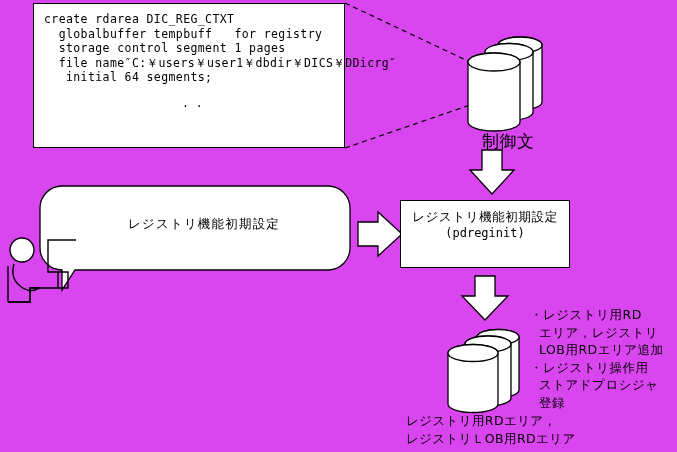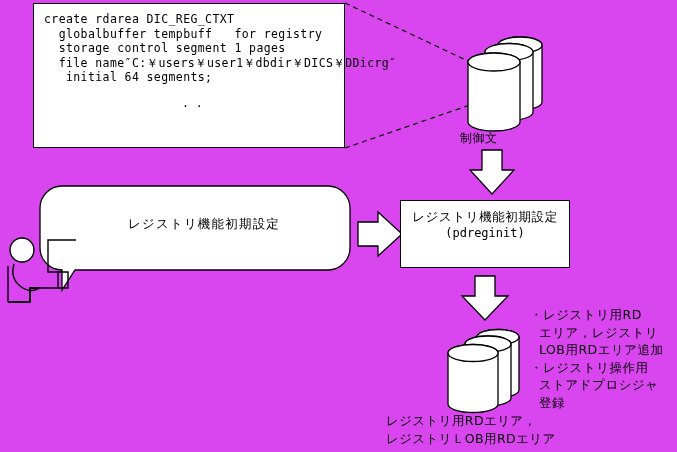--- a/index.html
+++ b/index.html
@@ -60,23 +60,23 @@
     height: 452px;
     pointer-events: none;
   }
 
   
   .jp {
     font-family: "DejaVu Sans", sans-serif;
     color: #000;
   }
   #ctrl-label {
-    left: 460px;
+    left: 482px;
     top: 130px;
-    font-size: 12px;
+    font-size: 17px;
     letter-spacing: 0.5px;
     white-space: nowrap;
   }
 
   
   #bubble-text {
     left: 62px;
     top: 216px;
     width: 284px;
     text-align: center;
@@ -117,21 +117,21 @@
     top: 306px;
     width: 160px;
     font-size: 12.5px;
     line-height: 17.5px;
     letter-spacing: 0.5px;
     white-space: pre;
   }
 
   
   #bottom-caption {
-    left: 386px;
+    left: 406px;
     top: 412px;
     font-size: 12.5px;
     line-height: 18px;
     letter-spacing: 0.4px;
     white-space: pre;
   }
 </style>
 </head>
 <body>
 

